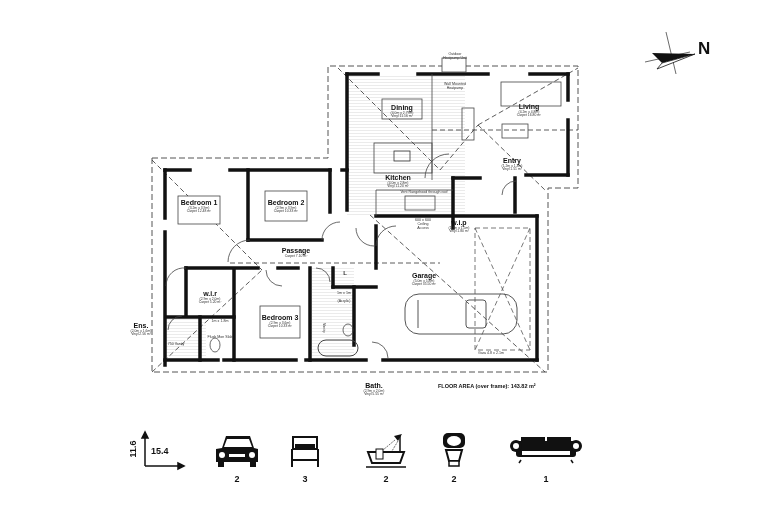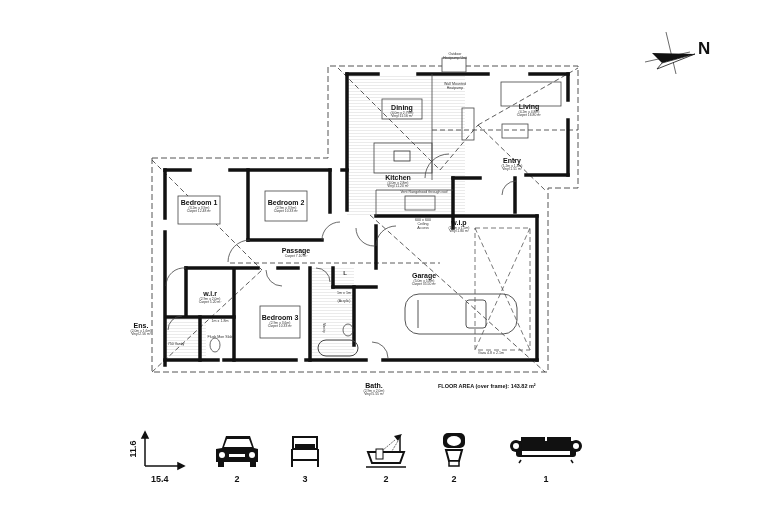--- a/index.html
+++ b/index.html
@@ -280,19 +280,19 @@
 </div>
 <div class="lbl note" style="left:340px;top:270px;width:10px;font-size:6px;font-weight:bold;">L</div>
 <div class="lbl note" style="left:476px;top:352px;width:30px;">Gara 4.8 x 2.1m</div>
 <div class="lbl note" style="left:316px;top:326px;width:14px;transform:rotate(90deg);">Vanity</div>
 
 <div class="floor-area">FLOOR AREA (over frame): 143.82 m²</div>
 
 <div class="compass-n">N</div>
 
 <div class="dim-label" style="left:124px;top:444px;transform:rotate(-90deg);">11.6</div>
-<div class="dim-label" style="left:151px;top:474px;">15.4</div>
+<div class="dim-label" style="left:151px;top:446px;">15.4</div>
 
 <div class="legend-count" style="left:207px;">2</div>
 <div class="legend-count" style="left:275px;">3</div>
 <div class="legend-count" style="left:356px;">2</div>
 <div class="legend-count" style="left:424px;">2</div>
 <div class="legend-count" style="left:516px;">1</div>
 
 </body></html>

